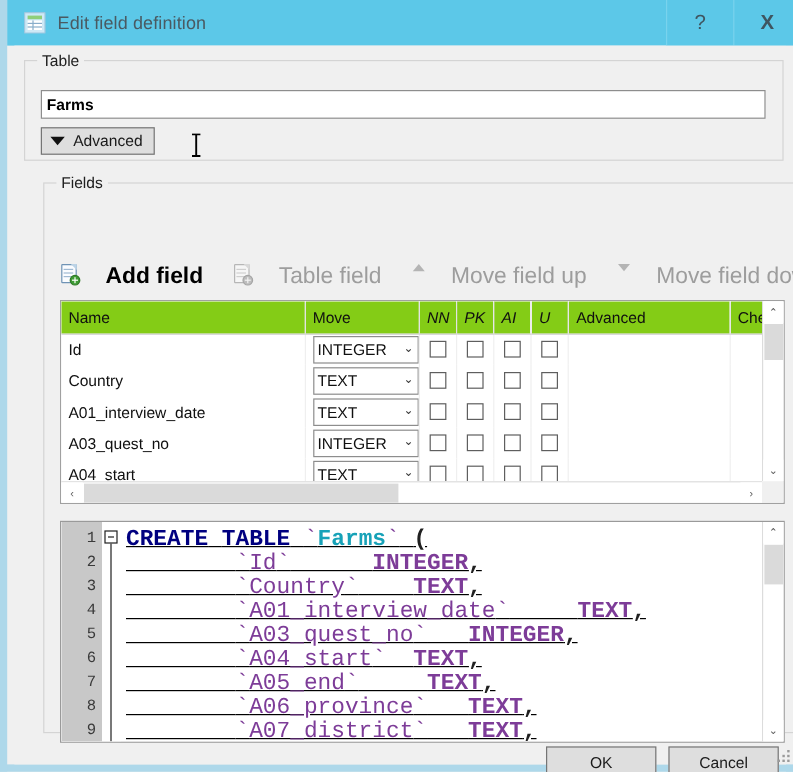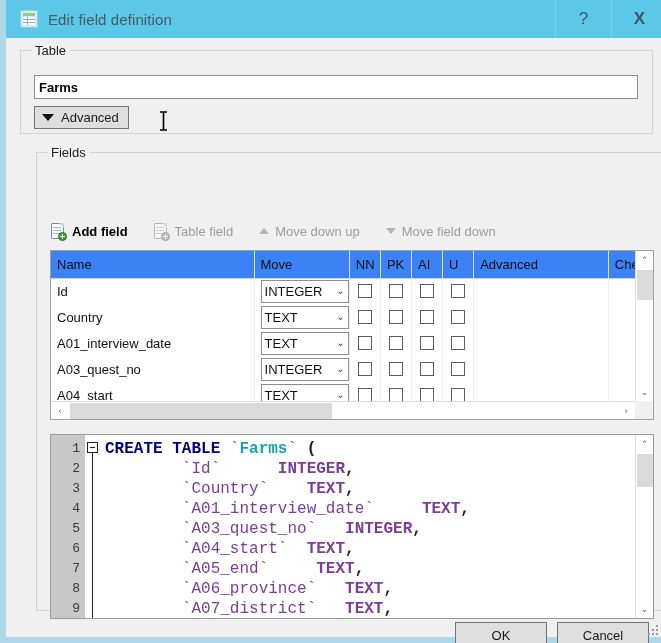--- a/index.html
+++ b/index.html
@@ -166,23 +166,22 @@
   #fields-toolbar {
     position: absolute;
     left: 14px; top: 66px;
     width: 600px; height: 24px;
     display: flex;
     align-items: center;
     gap: 26px;
   }
   .tool-item {
     display: flex;
-    align-items: center;
-    gap: 6px;
-    font-size: 13px;
+    gap: 22px;
+    font-size: 19px;
     cursor: default;
     white-space: nowrap;
   }
   .tool-item.enabled { color: #000000; font-weight: bold; }
   .tool-item.disabled { color: #9d9d9d; }
 
   .doc-icon {
     position: relative;
     width: 15px; height: 17px;
     flex: 0 0 auto;
@@ -262,21 +261,21 @@
     background: #ffffff;
   }
   table.grid {
     border-collapse: collapse;
     table-layout: fixed;
     width: 620px;
     font-size: 13px;
   }
   table.grid th {
     height: 27px;
-    background: #3b82f6;
+    background: #84cc16;
     border-right: 1px solid #e2e2e2;
     border-bottom: 1px solid #d0d0d0;
     font-weight: normal;
     text-align: left;
     padding: 0 0 0 6px;
     color: #101010;
     white-space: nowrap;
     overflow: hidden;
     box-sizing: border-box;
   }
@@ -286,21 +285,21 @@
     padding: 0 0 0 6px;
     color: #101010;
     white-space: nowrap;
     overflow: hidden;
     box-sizing: border-box;
     vertical-align: middle;
   }
   td.tdtype { padding: 0 2px; }
   .c-name { width: 196px; }
   .c-type { width: 92px; }
-  .c-nn, .c-pk, .c-ai, .c-u { width: 30px; }
+  .c-nn, .c-pk, .c-ai, .c-u { width: 30px; font-style: italic; }
   .c-default { width: 130px; }
   .c-check { width: 60px; }
 
   .type-select {
     width: 88px; height: 23px;
     box-sizing: border-box;
     border: 1px solid #8d8d8d;
     background: #ffffff;
     font-family: "Liberation Sans", sans-serif;
     font-size: 13px;
@@ -442,24 +441,25 @@
     content: "";
     position: absolute;
     left: 2px; top: 4px;
     width: 5px; height: 1px;
     background: #202020;
   }
   #codearea {
     flex: 1 1 auto;
     padding: 4px 0 0 4px;
     font-family: "Liberation Mono", monospace;
-    font-size: 16px;
+    font-size: 19px;
     line-height: 20px;
     white-space: pre;
     overflow: hidden;
+    text-decoration: underline;
   }
   .kw    { color: #000080; font-weight: bold; }
   .tname { color: #17a2b8; font-weight: bold; }
   .tick  { color: #7d3c98; }
   .ident { color: #7d3c98; }
   .type  { color: #7d3c98; font-weight: bold; }
   .punc  { color: #202020; font-weight: bold; }
 
   
   .dlg-btn {
@@ -544,21 +544,21 @@
             <span class="pg"></span>
               <span class="ln"></span>
               <span class="fold"></span>
             <span class="badge grey"></span>
           </span>
           <span>Table field</span>
         </div>
 
         <div class="tool-item disabled">
           <span class="arrow-up-sm"></span>
-          <span>Move down up</span>
+          <span>Move field up</span>
         </div>
 
         <div class="tool-item disabled">
           <span class="arrow-down-sm"></span>
           <span>Move field down</span>
         </div>
       </div>
 
       <div id="grid-wrap">
         <div id="grid-inner">

